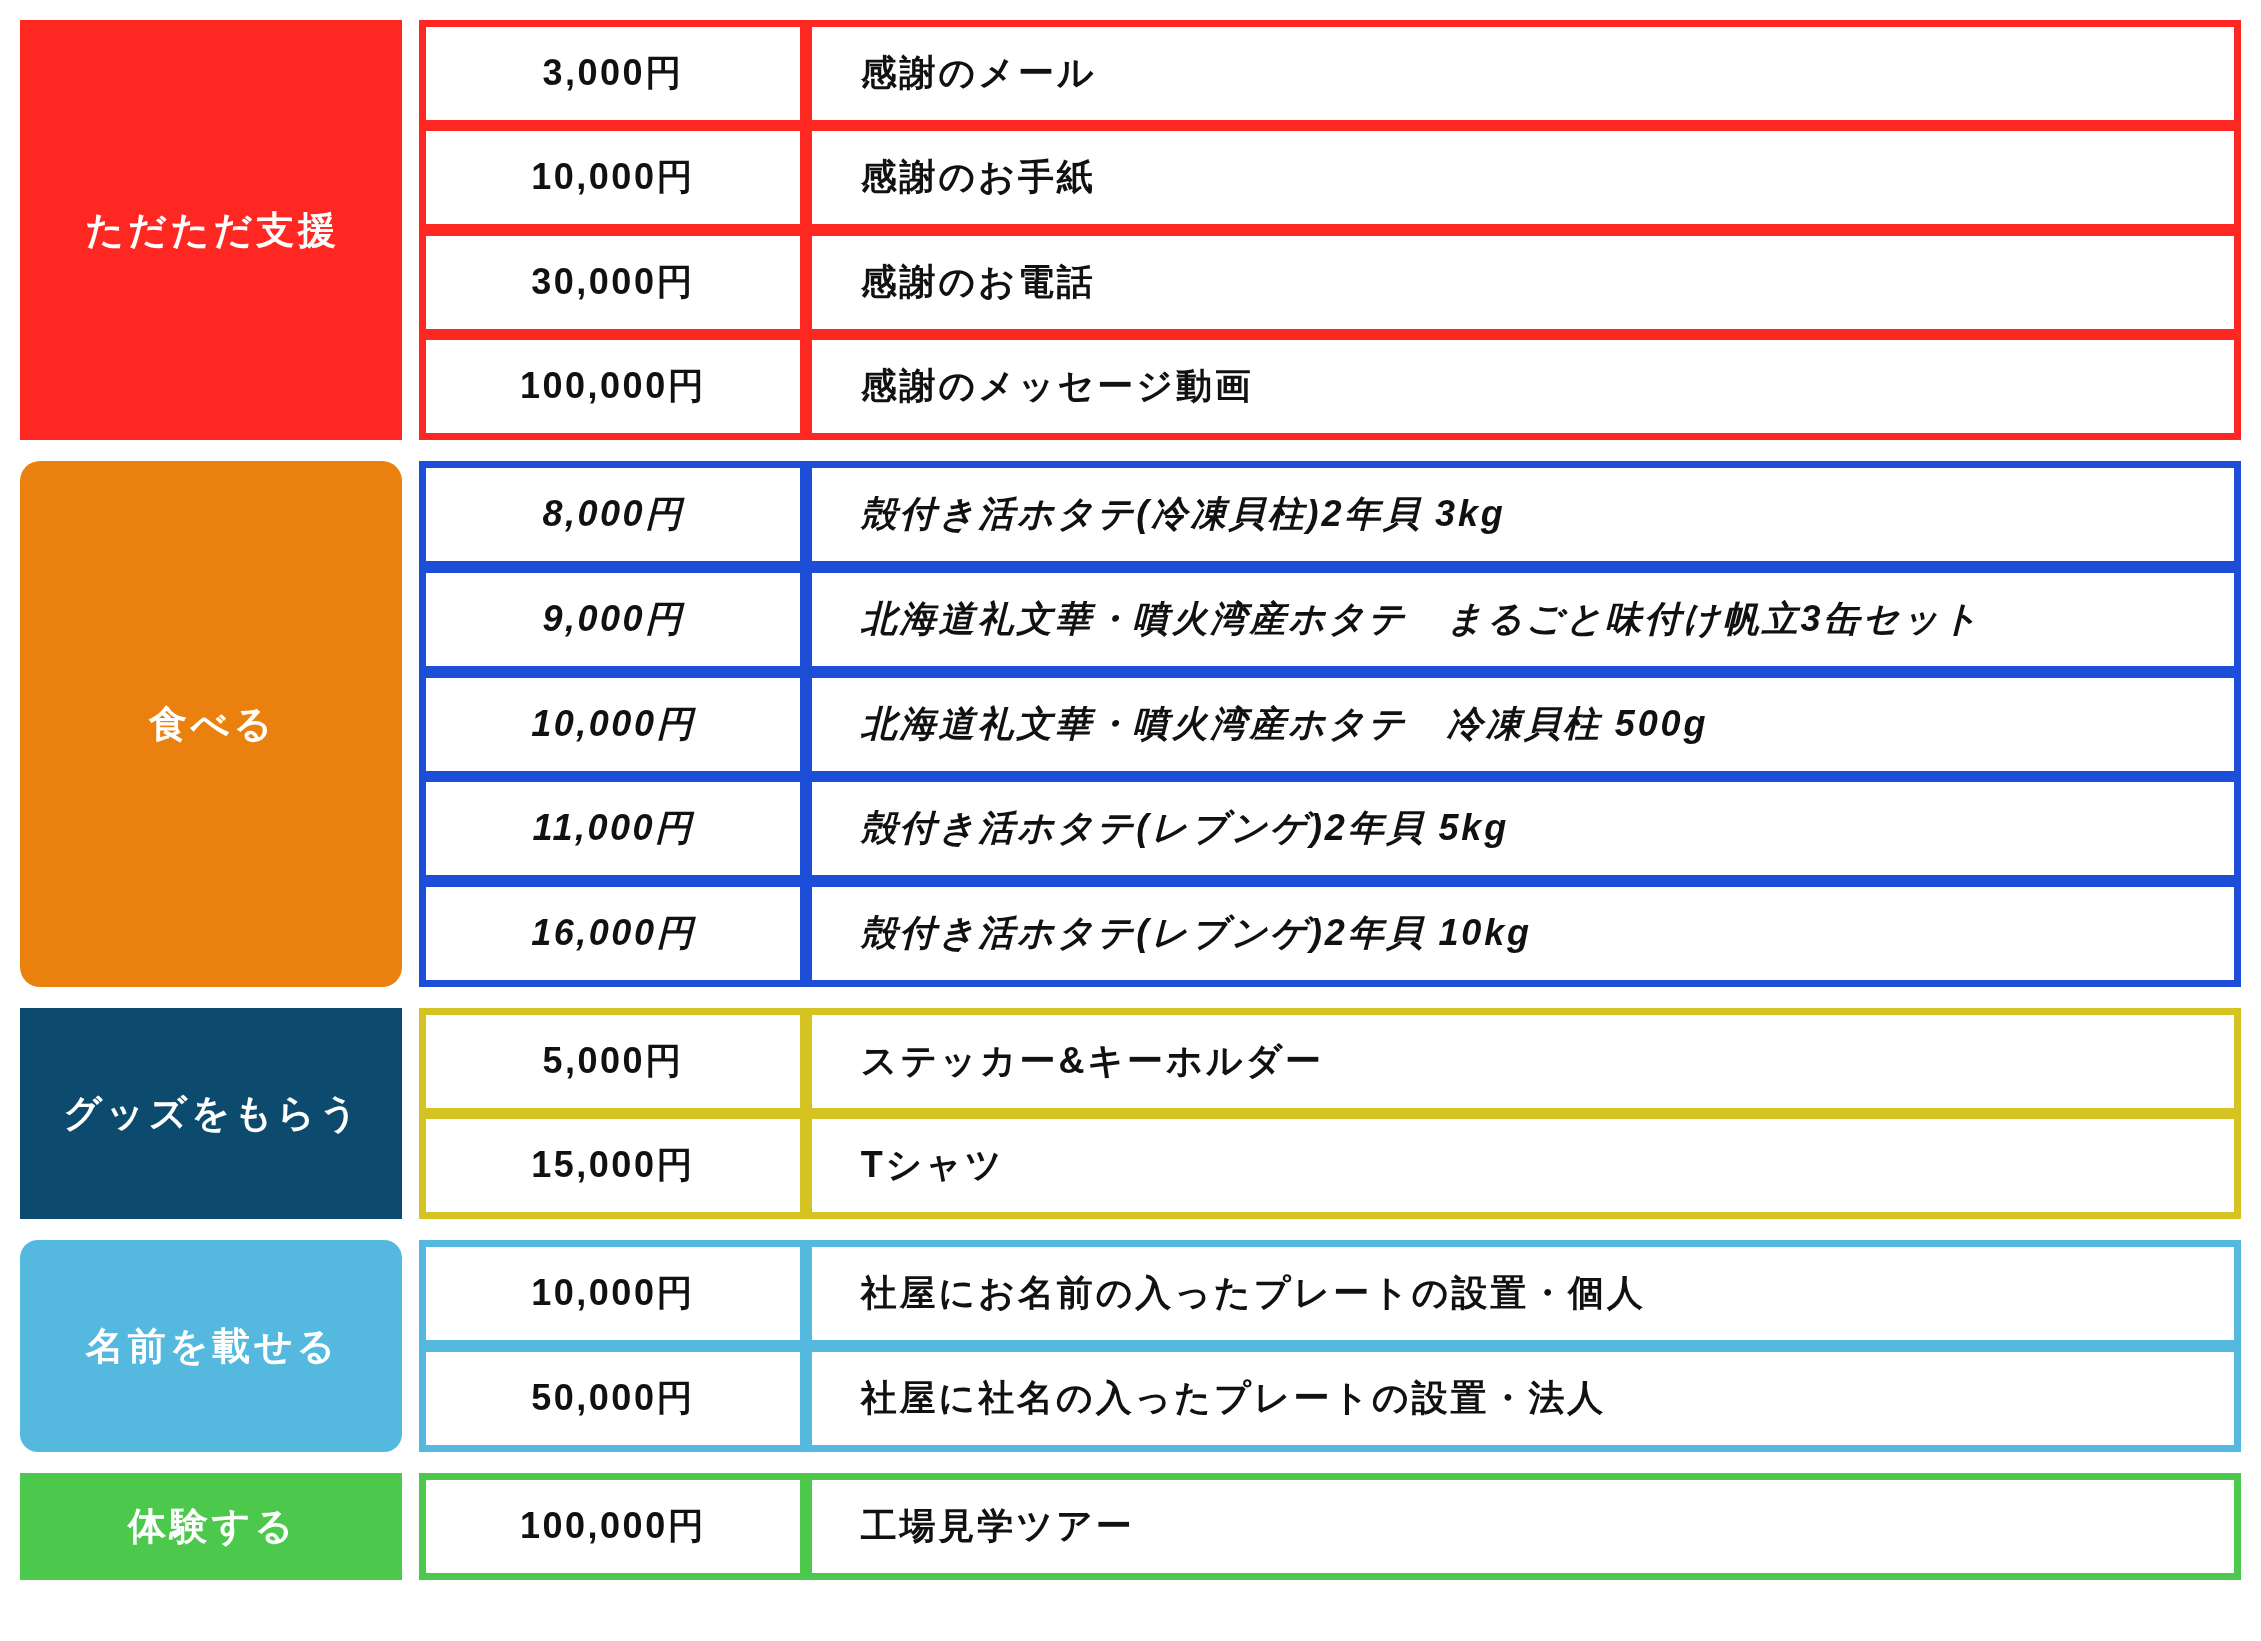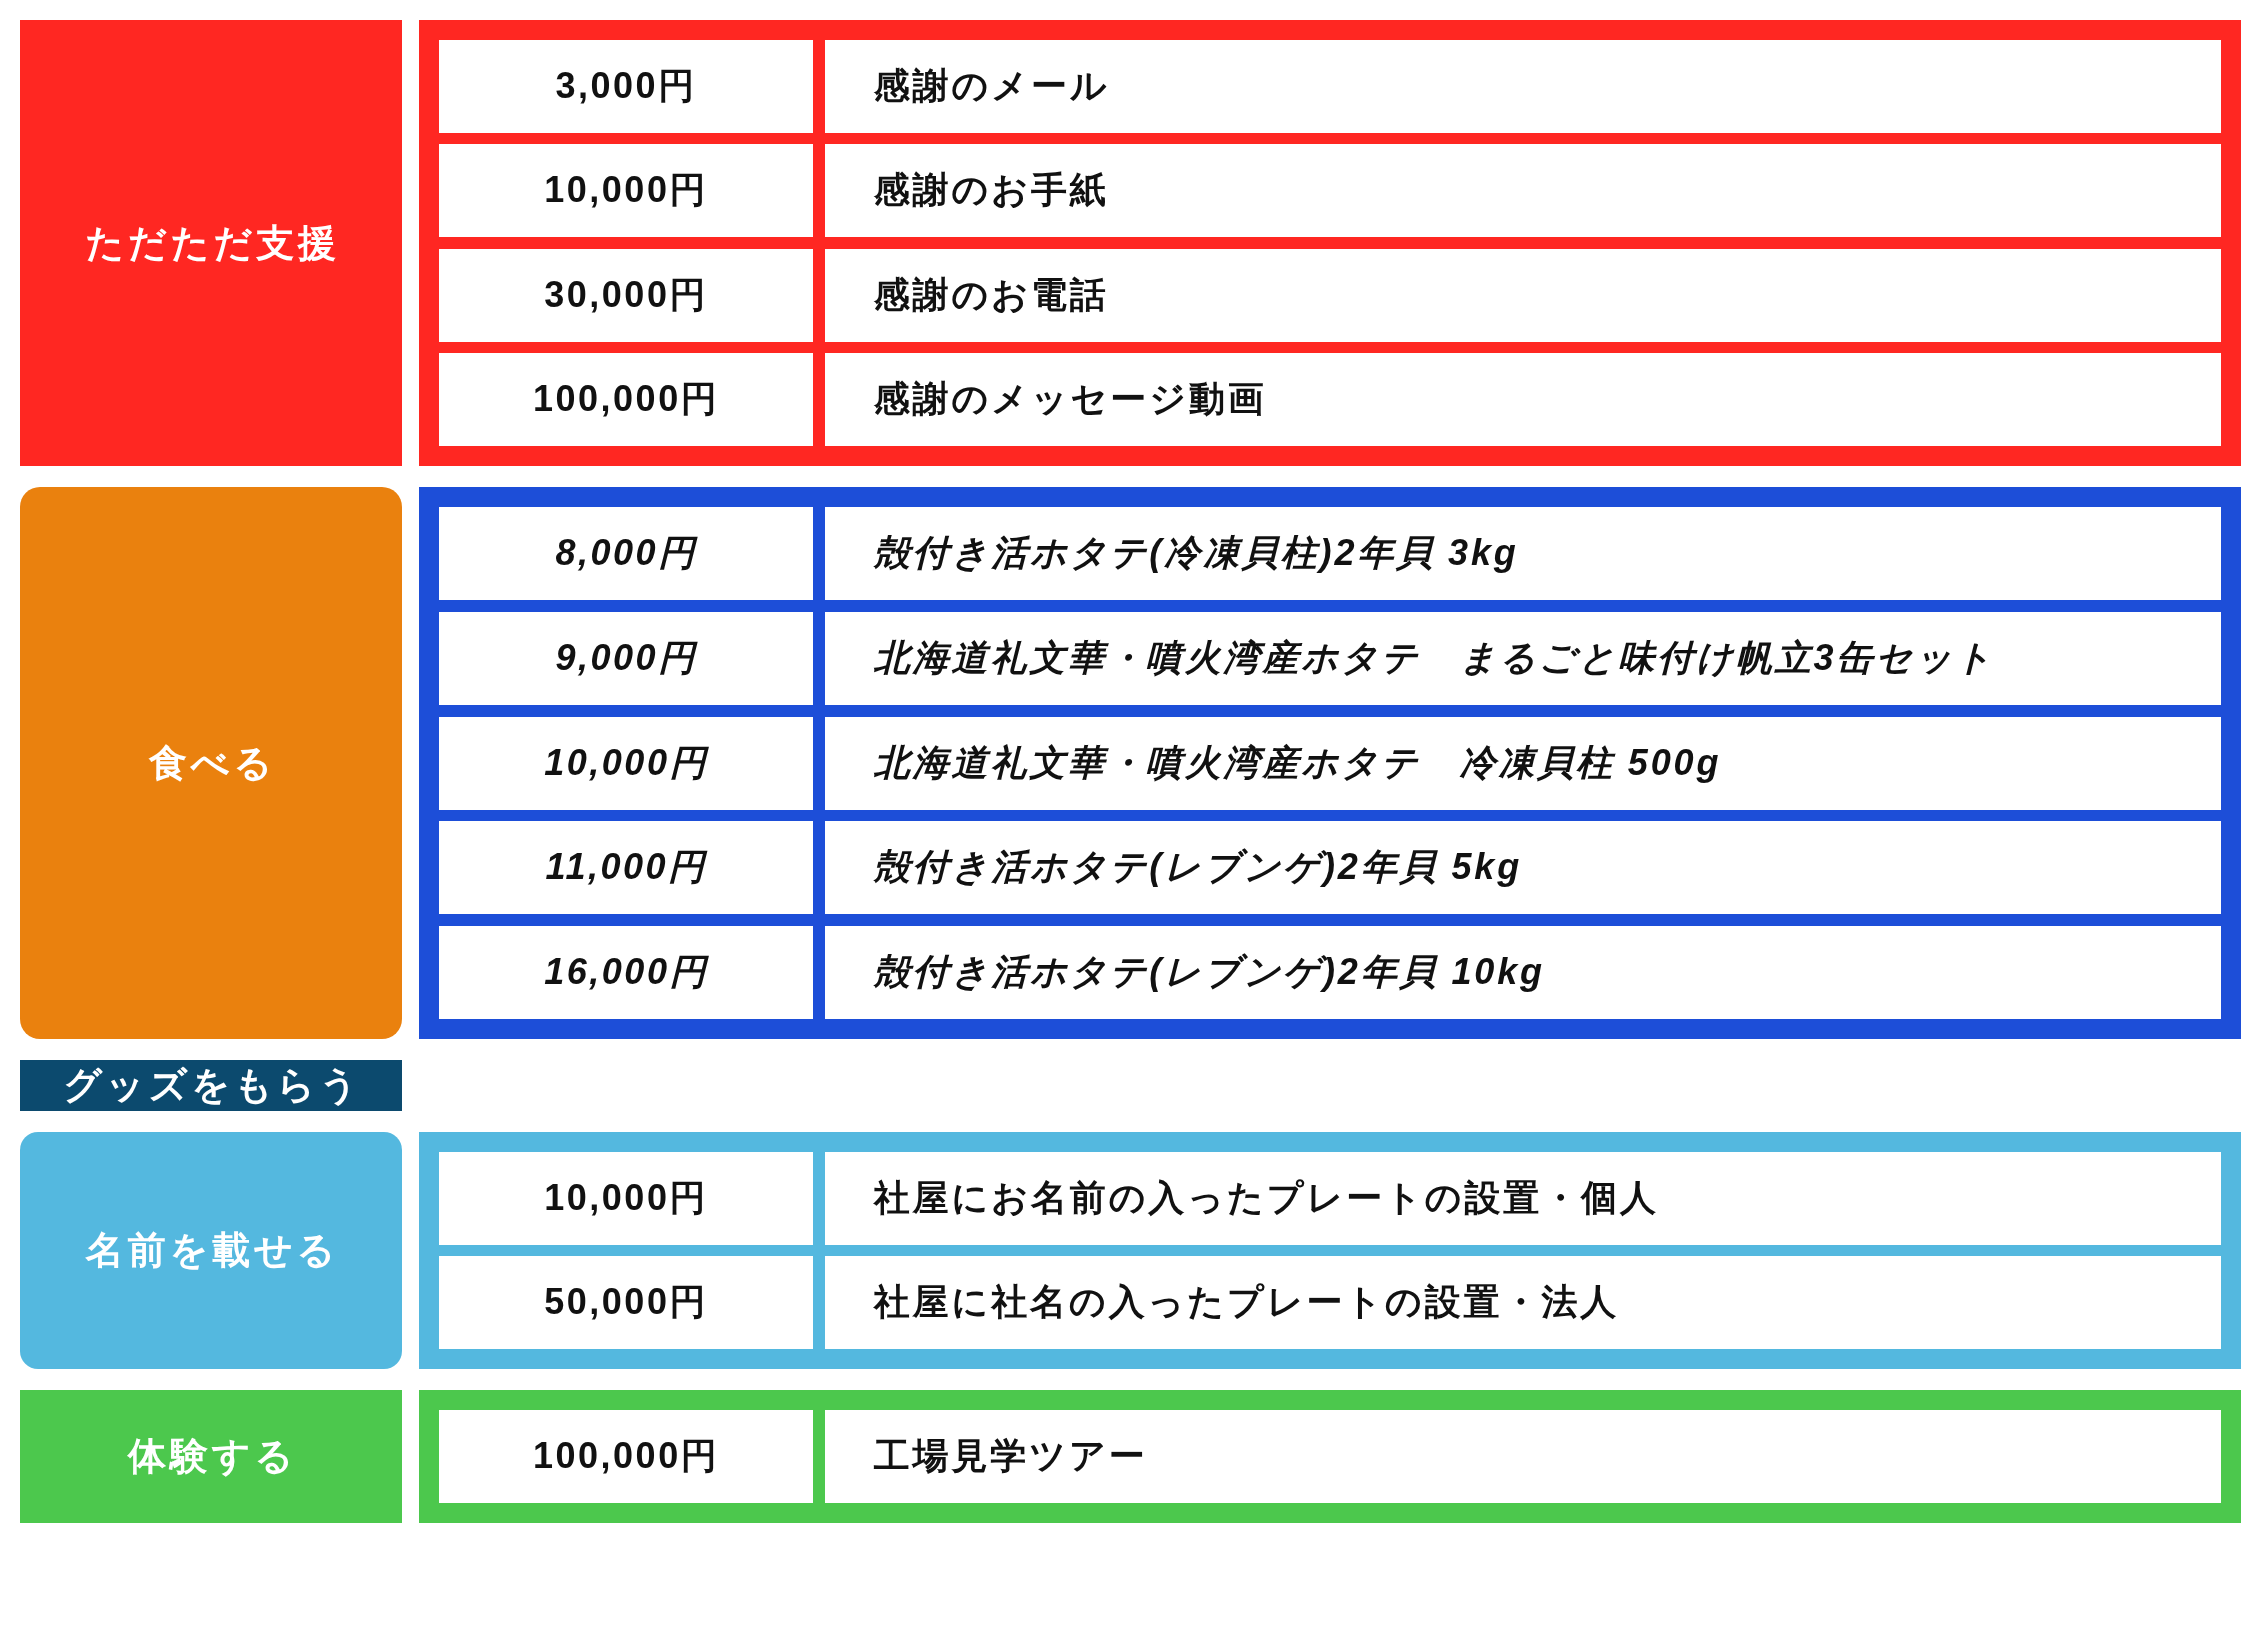--- a/index.html
+++ b/index.html
@@ -29,21 +29,21 @@
     letter-spacing: 0.10em;
     text-indent: 0.10em;
     white-space: nowrap;
   }
   .tier-table {
     flex: 1;
     display: grid;
     grid-template-columns: 374px 1fr;
     grid-auto-rows: 93px;
     gap: 11.6px;
-    padding: 20px;
+    padding: 7px;
   }
   .cell {
     background: #ffffff;
     display: flex;
     align-items: center;
     color: #111111;
     font-weight: bold;
     overflow: hidden;
   }
   .cell.price {
@@ -87,20 +87,26 @@
     <div class="cell reward">北海道礼文華・噴火湾産ホタテ　冷凍貝柱 500g</div>
     <div class="cell price">11,000円</div>
     <div class="cell reward">殻付き活ホタテ(レブンゲ)2年貝 5kg</div>
     <div class="cell price">16,000円</div>
     <div class="cell reward">殻付き活ホタテ(レブンゲ)2年貝 10kg</div>
   </div>
 </section>
 
 <section class="tier">
   <div class="tier-label" style="background-color: #0c4a6e;">グッズをもらう</div>
+  <div class="tier-table" style="background-color: rgb(213, 195, 35);">
+    <div class="cell price">5,000円</div>
+    <div class="cell reward">ステッカー&amp;キーホルダー</div>
+    <div class="cell price">15,000円</div>
+    <div class="cell reward">Tシャツ</div>
+  </div>
 </section>
 
 <section class="tier">
   <div class="tier-label" style="background-color: rgb(84, 184, 223); border-radius: 18px;">名前を載せる</div>
   <div class="tier-table" style="background-color: rgb(84, 184, 223);">
     <div class="cell price">10,000円</div>
     <div class="cell reward">社屋にお名前の入ったプレートの設置・個人</div>
     <div class="cell price">50,000円</div>
     <div class="cell reward">社屋に社名の入ったプレートの設置・法人</div>
   </div>

